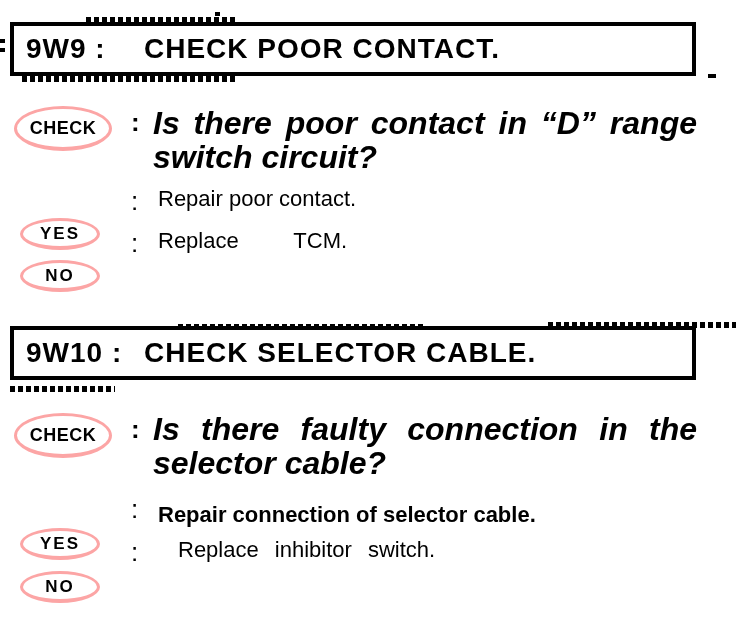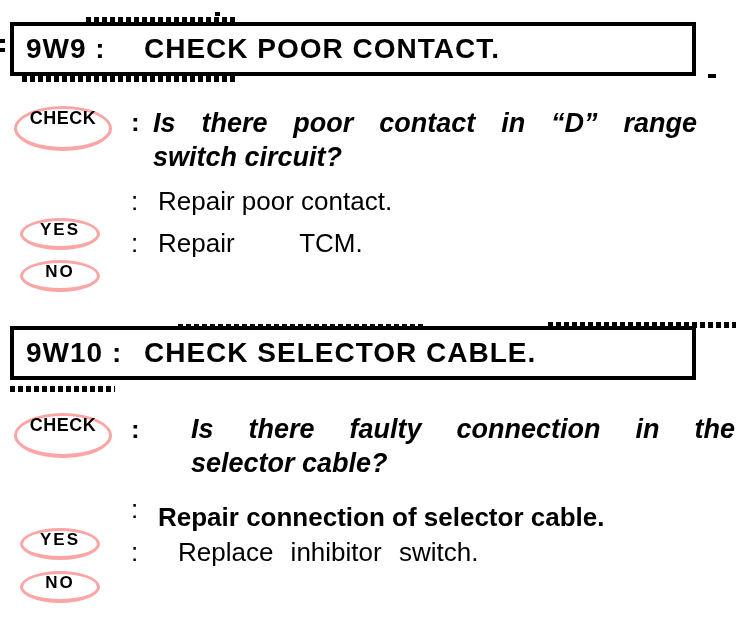--- a/index.html
+++ b/index.html
@@ -37,21 +37,21 @@
     width: 118px;
     padding-left: 12px;
     white-space: nowrap;
   }
   .step-title { white-space: nowrap; }
 
   
   .oval {
     position: absolute;
     display: flex;
-    align-items: flex-start;
+    align-items: center;
     justify-content: center;
     border: 4px solid #fca5a5;
     border-radius: 50%;
     box-sizing: border-box;
     font-weight: bold;
     background: #fff;
     line-height: 1;
   }
   .oval-check {
     left: 14px;
@@ -76,34 +76,34 @@
     position: absolute;
     left: 131px;
     font-size: 26px;
   }
   .colon.b { font-weight: bold; }
 
   .question {
     position: absolute;
     left: 153px;
     width: 544px;
-    font-size: 27px;
+    font-size: 32px;
     font-weight: bold;
     font-style: italic;
     line-height: 34px;
   }
   .q-line1 {
     text-align: justify;
     text-align-last: justify;
     text-justify: inter-word;
   }
   .action {
     position: absolute;
     left: 158px;
-    font-size: 26px;
+    font-size: 22px;
     white-space: pre;
   }
   .ws-wide { word-spacing: 10px; }
 
   
   .artifact {
     position: absolute;
     background: repeating-linear-gradient(90deg, #000 0 5px, transparent 5px 8px);
   }
   .artifact.solid { background: #000; }
@@ -141,34 +141,34 @@
     <div class="oval oval-yn" style="top:186px;">
       <span>YES</span>
     </div>
     <span class="colon" style="top:186px;">:</span>
     <div class="action" style="top:186px;">Repair poor contact.</div>
 
     <div class="oval oval-yn" style="top:228px;">
       <span>NO</span>
     </div>
     <span class="colon" style="top:228px;">:</span>
-    <div class="action" style="top:228px;">Repair         TCM.</div>
+    <div class="action" style="top:228px;">Replace         TCM.</div>
   </section>
 
   <section>
     <div class="step-header" style="top:326px;">
       <span class="step-id">9W10 :</span>
       <span class="step-title">CHECK SELECTOR CABLE.</span>
     </div>
 
     <div class="oval oval-check" style="top:413px;">
       <span>CHECK</span>
     </div>
     <span class="colon b" style="top:414px;">:</span>
-    <div class="question" style="top:412px;margin-left:38px;">
+    <div class="question" style="top:412px;">
       <div class="q-line1">Is there faulty connection in the</div>
       <div class="q-line2">selector cable?</div>
     </div>
 
     <div class="oval oval-yn" style="top:496px;">
       <span>YES</span>
     </div>
     <span class="colon" style="top:494px;">:</span>
     <div class="action" style="top:502px;font-weight:bold;">Repair connection of selector cable.</div>
 

